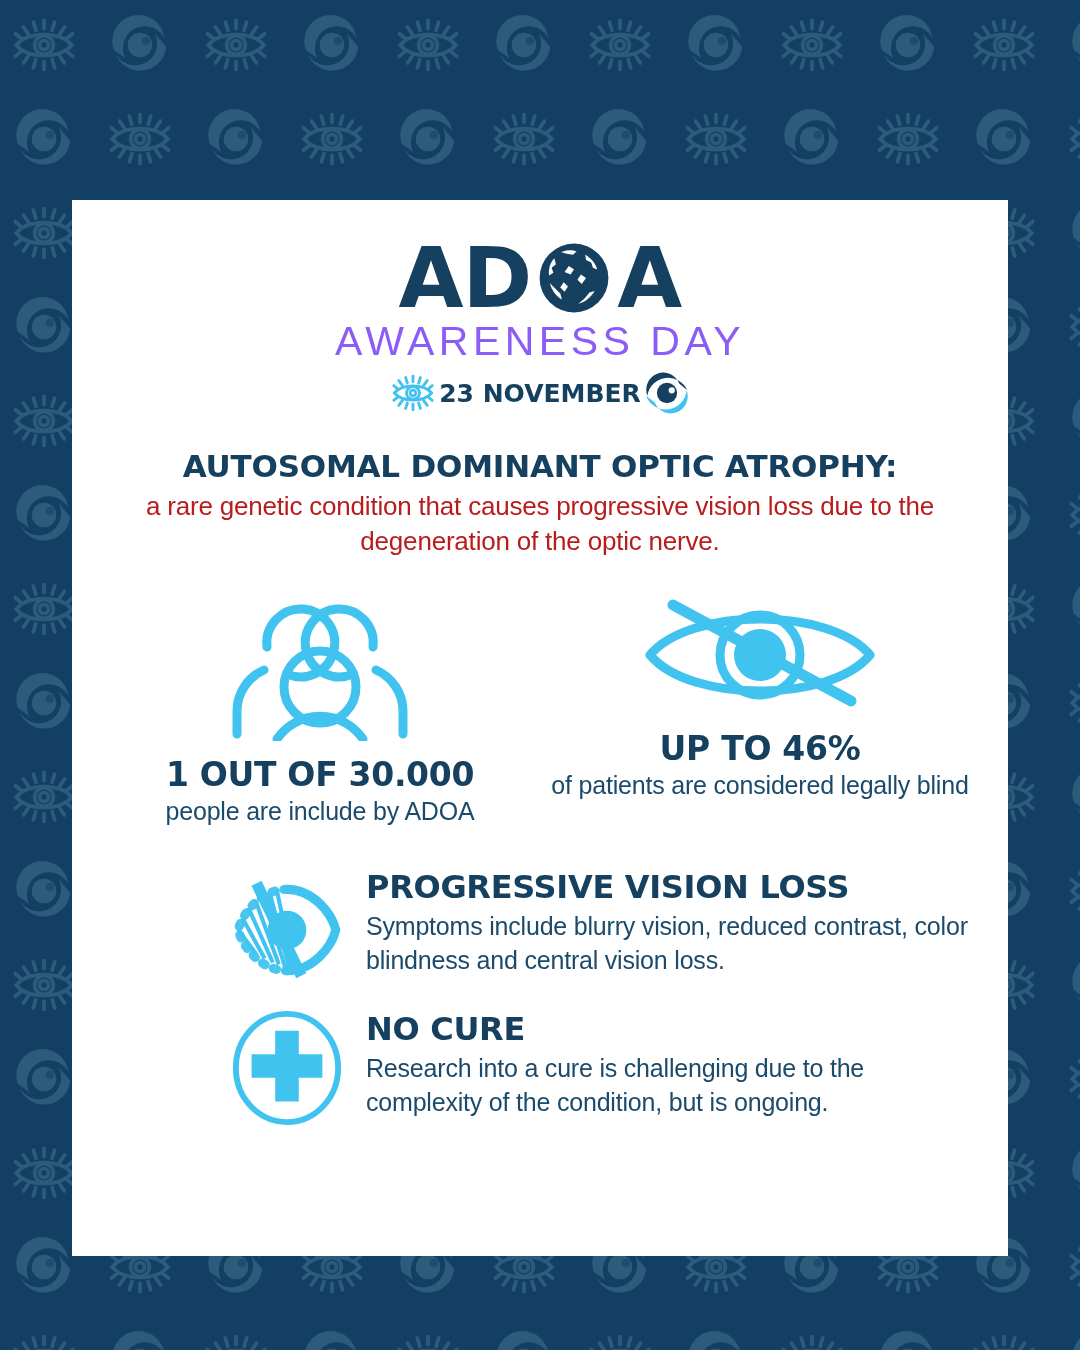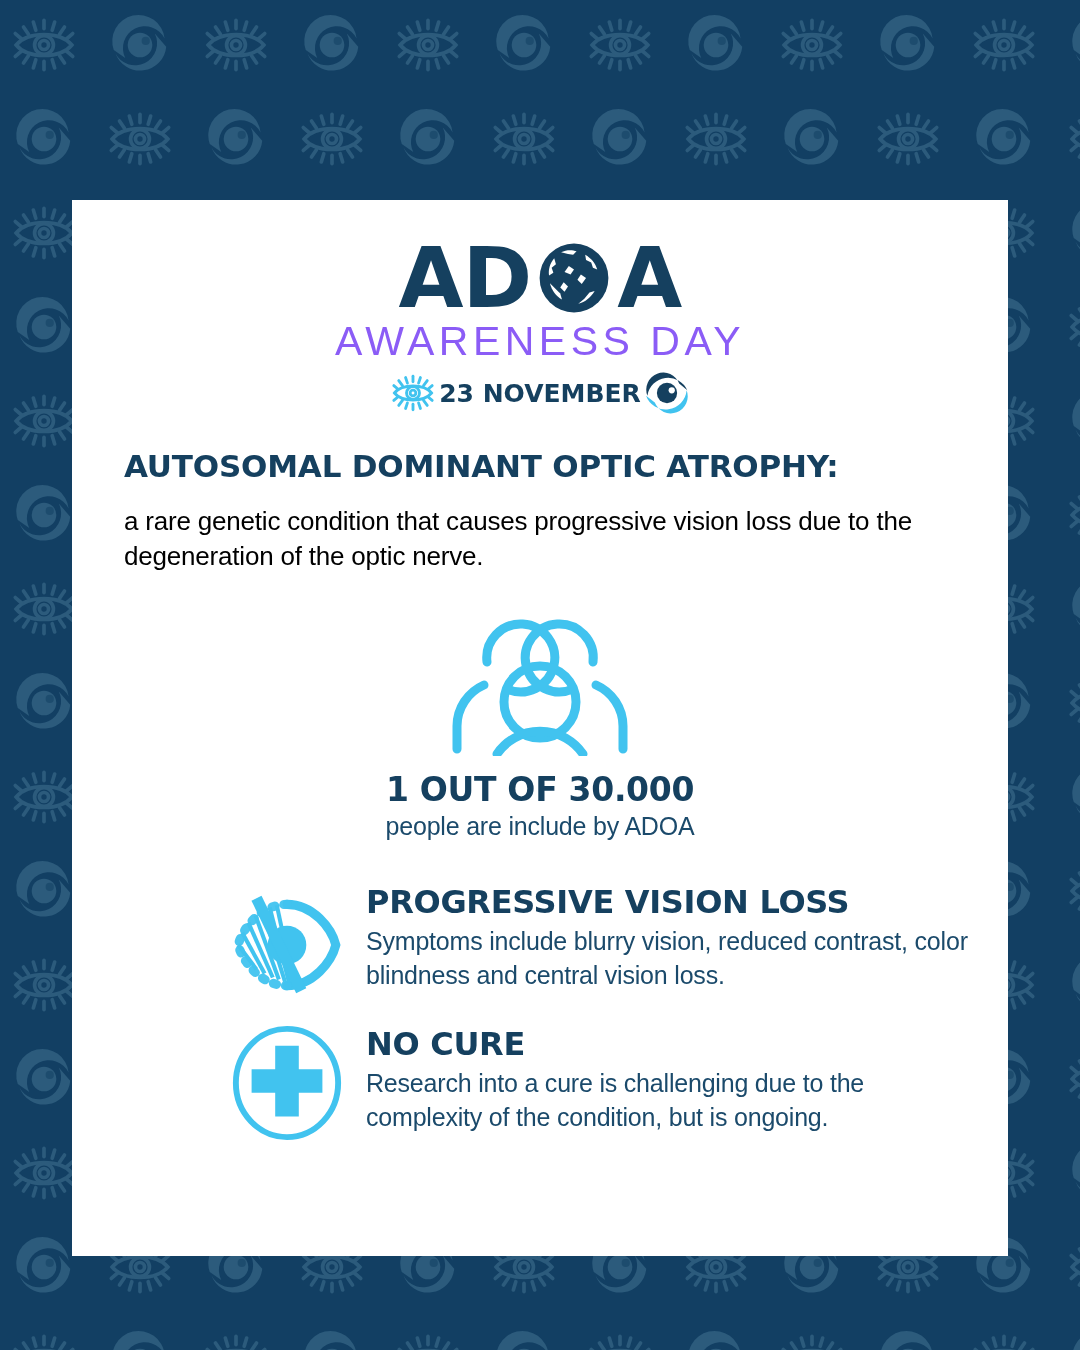--- a/index.html
+++ b/index.html
@@ -70,35 +70,35 @@
     font-weight:bold;
     font-size:25px;
     letter-spacing:0px;
     color:#15405F;
   }
 
   
   #headline-block {
     margin-top:30px;
     padding:0 52px;
-    text-align:left;
+    text-align:center;
   }
   #headline-title {
     font-family:"DejaVu Sans", sans-serif;
     font-weight:bold;
     font-size:31px;
     color:#15405F;
     letter-spacing:-0.2px;
     line-height:40px;
   }
   #headline-sub {
     font-size:26px;
-    color:#000000;
+    color:#b91c1c;
     line-height:35px;
-    margin-top:18px;
+    margin-top:3px;
     letter-spacing:-0.2px;
   }
 
   
   #stats-row {
     display:flex;
     margin-top:30px;
     padding:0 28px;
   }
   .stat-col {
@@ -492,20 +492,35 @@
             <path d="M125 139 a38 38 0 1 1 0 -76 a38 38 0 0 1 0 76 z" stroke="none"></path>
             <circle cx="125" cy="98" r="36"></circle>
             <path d="M82 150 a52 52 0 0 1 86 0"></path>
           </g>
         </svg>
       </div>
       <div class="stat-big">1 OUT OF 30.000</div>
       <div class="stat-small">people are include by ADOA</div>
     </div>
 
+    <div class="stat-col" id="stat-col-eye">
+      <div class="stat-icon">
+        <svg width="250" height="132" viewBox="0 0 250 132" xmlns="http://www.w3.org/2000/svg">
+          <g fill="none" stroke="#41C3EF" stroke-width="9" stroke-linecap="round" stroke-linejoin="round">
+            <path d="M15 66 C 55 18, 195 18, 235 66 C 195 114, 55 114, 15 66 Z"></path>
+            <circle cx="125" cy="66" r="40"></circle>
+          </g>
+          <circle cx="125" cy="66" r="26" fill="#41C3EF"></circle>
+          <path d="M38 16 L216 112" stroke="#41C3EF" stroke-width="11" stroke-linecap="round" fill="none"></path>
+          <path d="M38 16 L216 112" stroke="#FFFFFF" stroke-width="22" stroke-linecap="butt" fill="none" opacity="0"></path>
+        </svg>
+      </div>
+      <div class="stat-big">UP TO 46%</div>
+      <div class="stat-small">of patients are considered legally blind</div>
+    </div>
 
   </div>
 
   <div id="features">
 
     <div class="feature" id="feature-vision">
       <div class="feature-icon">
         <svg width="122" height="122" viewBox="0 0 120 120" xmlns="http://www.w3.org/2000/svg">
           <g stroke="#41C3EF" fill="none">
 

